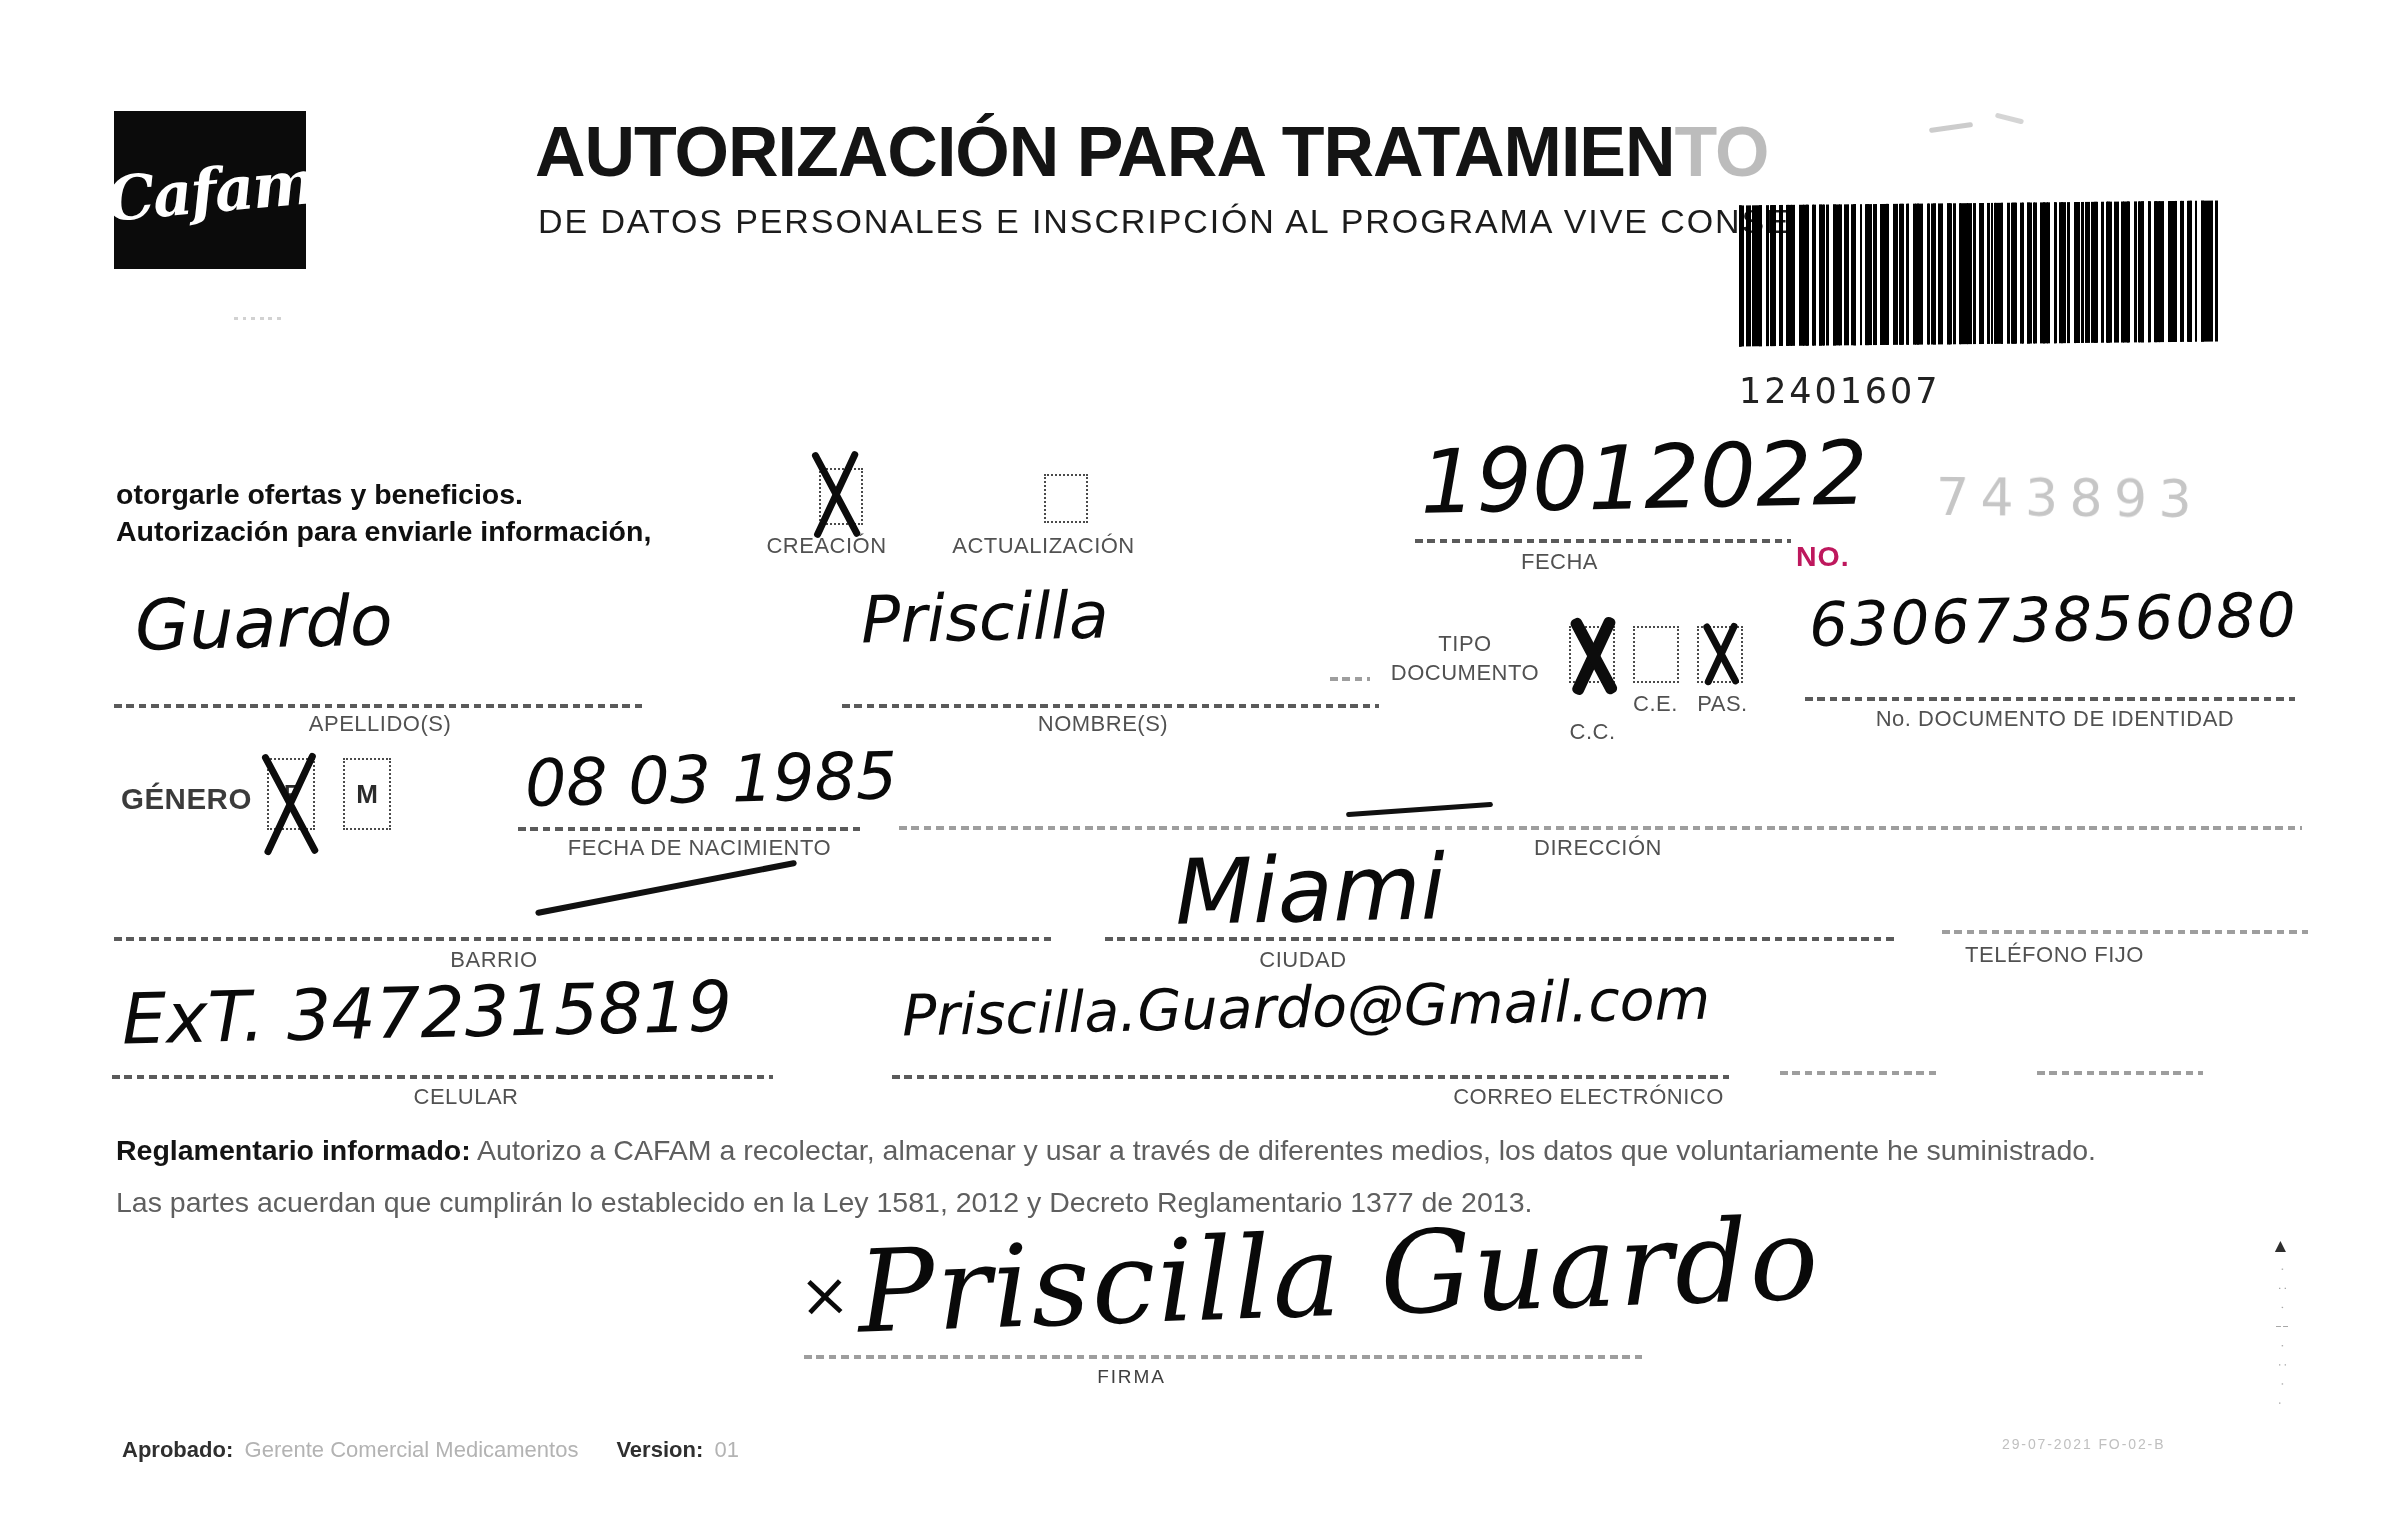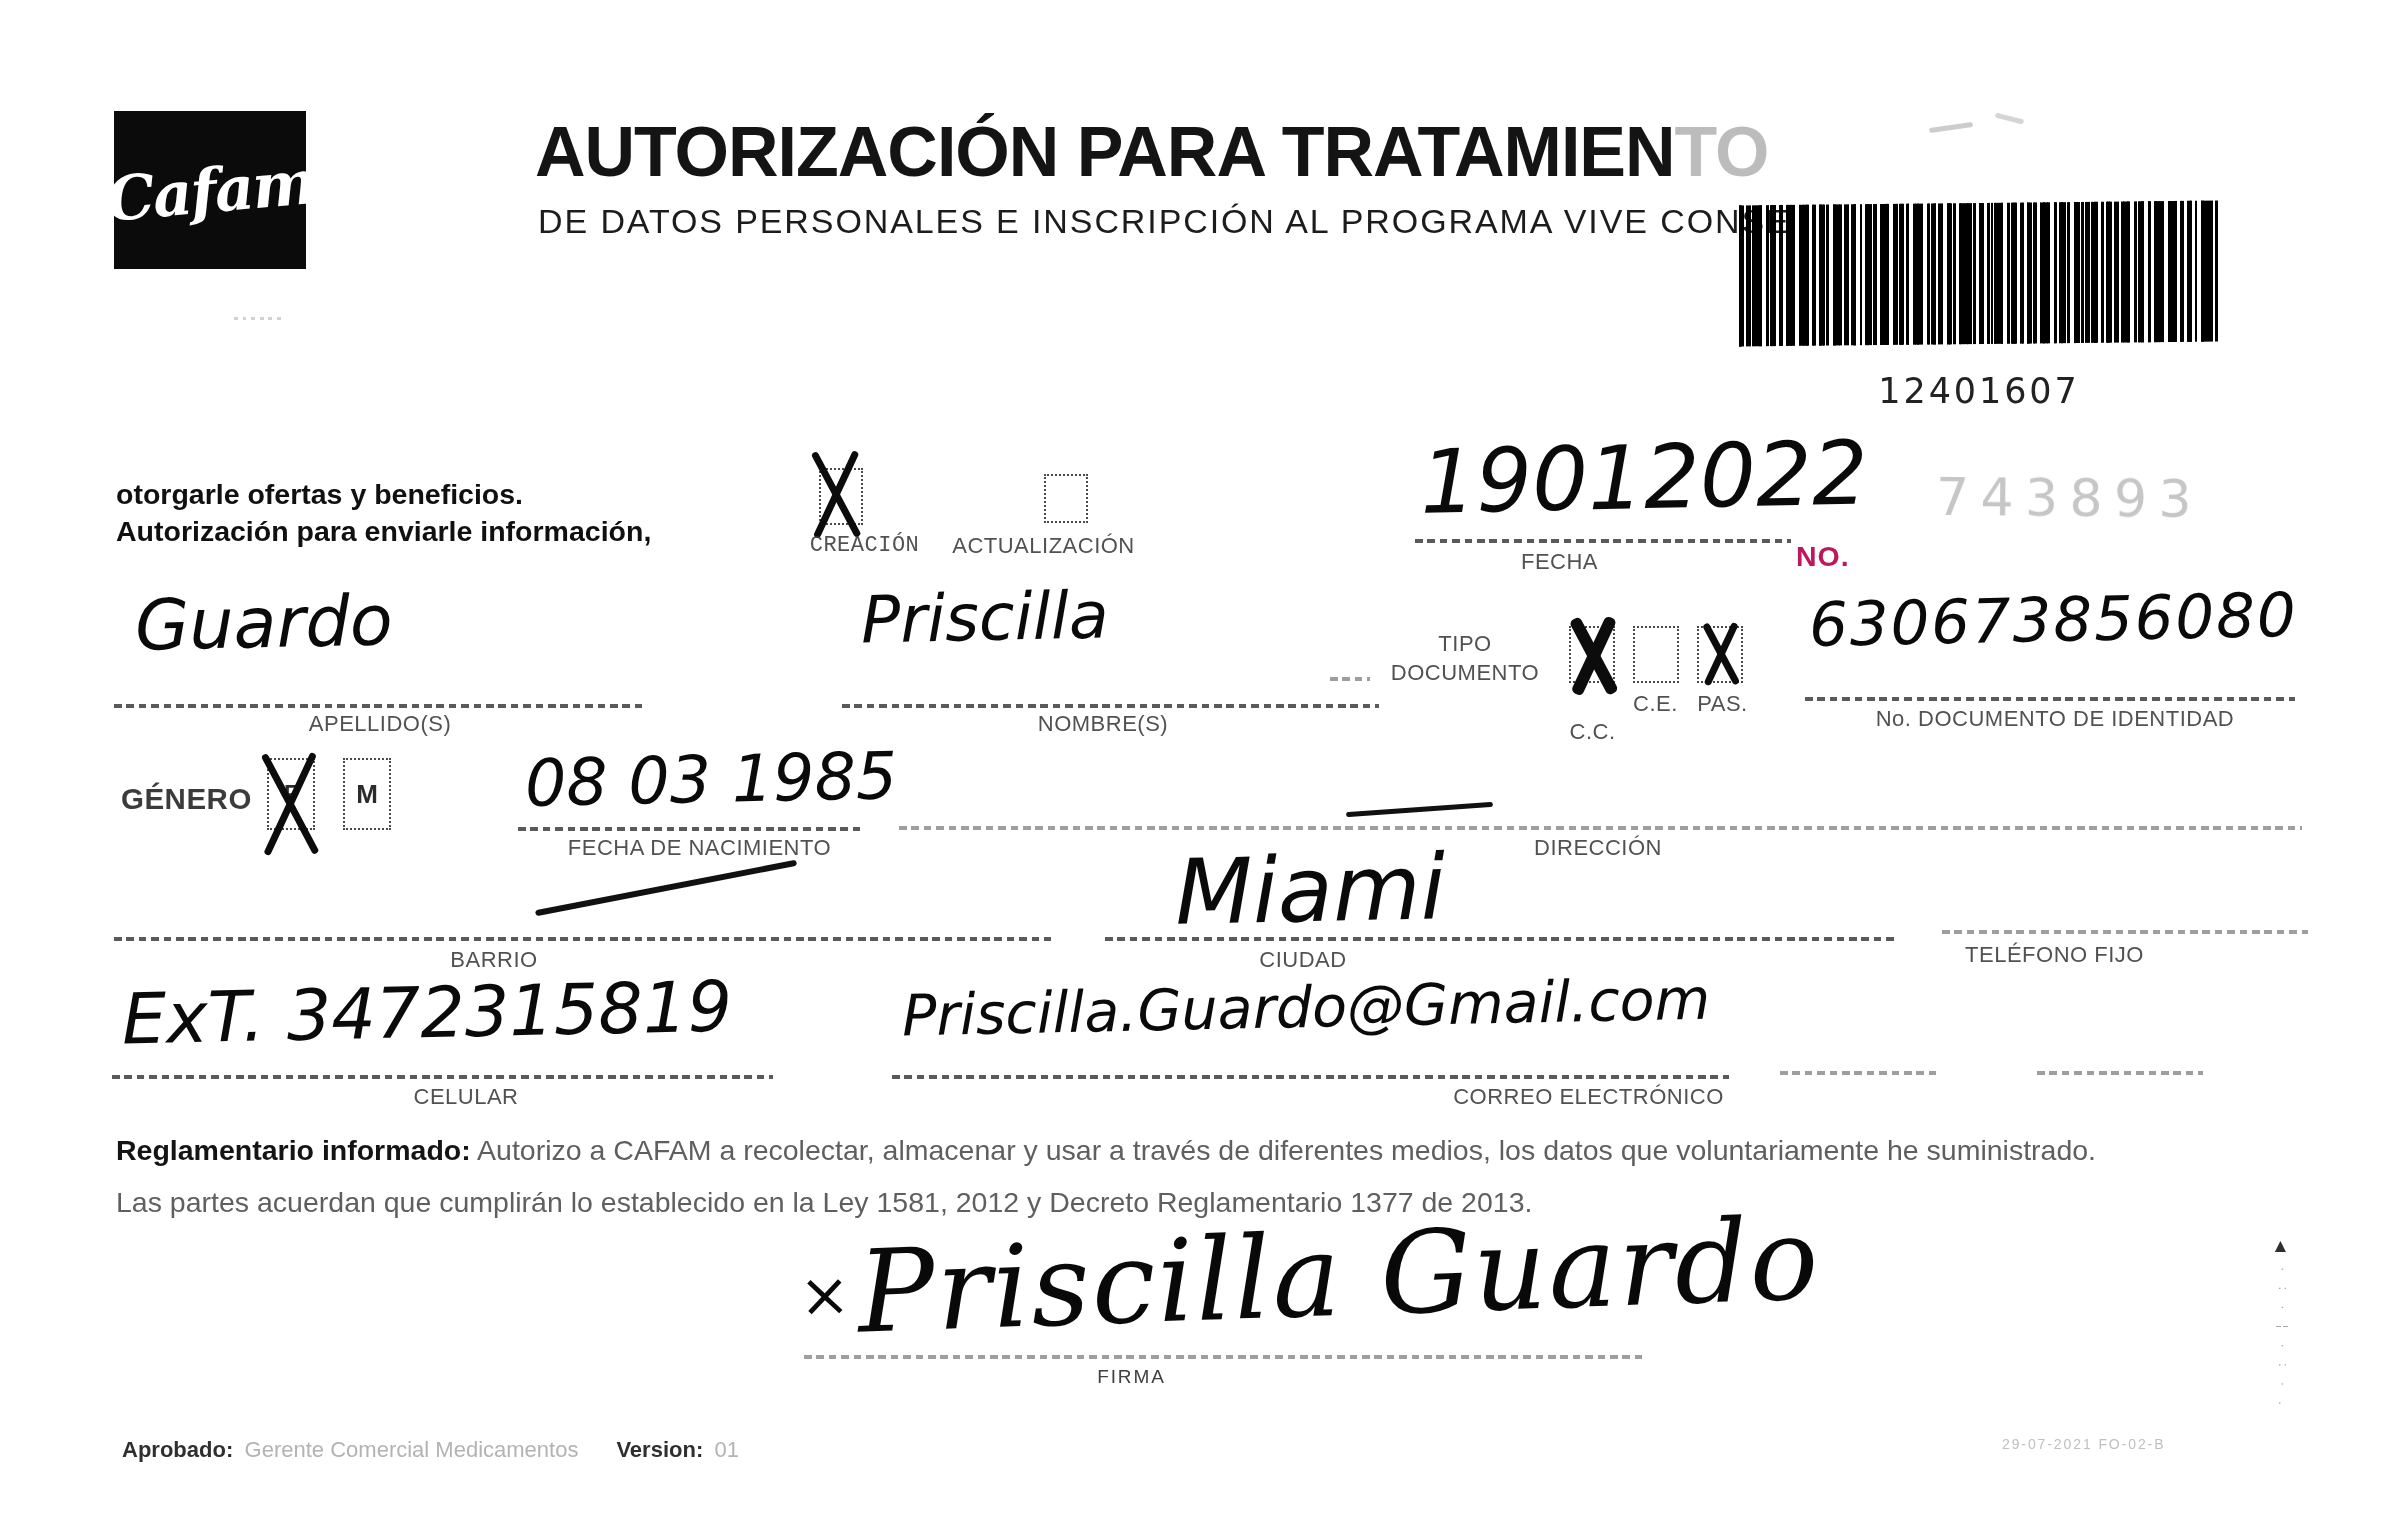--- a/index.html
+++ b/index.html
@@ -33,21 +33,21 @@
         color:#141414;letter-spacing:-1px;white-space:nowrap;}
   .title .faded{opacity:.28;}
   .subtitle{position:absolute;left:538px;top:202px;font-size:34px;color:#1c1c1c;
         letter-spacing:1.9px;white-space:nowrap;}
   .barcode{position:absolute;left:1739px;top:203px;width:480px;height:141px;
         transform:skewY(-0.6deg);
         background-image:
           repeating-linear-gradient(90deg,#000 0 2.9px,rgba(0,0,0,0) 2.9px 6.7px),
           repeating-linear-gradient(90deg,#000 0 1.9px,rgba(0,0,0,0) 1.9px 10.5px),
           repeating-linear-gradient(90deg,#000 0 4.8px,rgba(0,0,0,0) 4.8px 16px);}
-  .barcode-num{position:absolute;left:1739px;top:371px;width:480px;text-align:center;
+  .barcode-num{position:absolute;left:1739px;top:371px;width:480px;
         font-family:"DejaVu Sans",sans-serif;font-size:35px;color:#222;letter-spacing:2.9px;}
 
   
   .intro{position:absolute;left:116px;top:476px;font-size:28.5px;font-weight:bold;
         color:#101010;line-height:37px;}
 
   
   .stamp{position:absolute;left:1936px;top:468px;font-family:"DejaVu Sans",sans-serif;
         font-size:52px;color:#c6c6c6;letter-spacing:11.4px;filter:blur(0.6px);
         transform:rotate(.5deg);}
@@ -101,21 +101,21 @@
   <div class="tdash1"></div>
   <div class="tdash2"></div>
 
   <div class="intro">
     <div>otorgarle ofertas y beneficios.</div>
     <div>Autorización para enviarle información,</div>
   </div>
 
   <div class="cbox" style="left:819px;top:468px;width:44px;height:57px;"></div>
   <div class="xmark" style="left:810px;top:447px;width:52px;height:95px;"></div>
-  <div class="flabel" style="left:798px;top:533px;width:133px;font-family:Liberation Mono, monospace;">CREACIÓN</div>
+  <div class="flabel" style="left:760px;top:533px;width:133px;">CREACIÓN</div>
   <div class="cbox" style="left:1044px;top:474px;width:44px;height:49px;"></div>
   <div class="flabel" style="left:951px;top:533px;width:185px;">ACTUALIZACIÓN</div>
 
   <div class="hand" style="left:1420px;top:426px;font-size:88px;">19012022</div>
   <div class="fline" style="left:1415px;top:539px;width:376px;"></div>
   <div class="flabel" style="left:1417px;top:549px;width:285px;">FECHA</div>
   <div class="no-label">NO.</div>
   <div class="stamp">743893</div>
 
   <div class="hand" style="left:135px;top:582px;font-size:70px;">Guardo</div>

